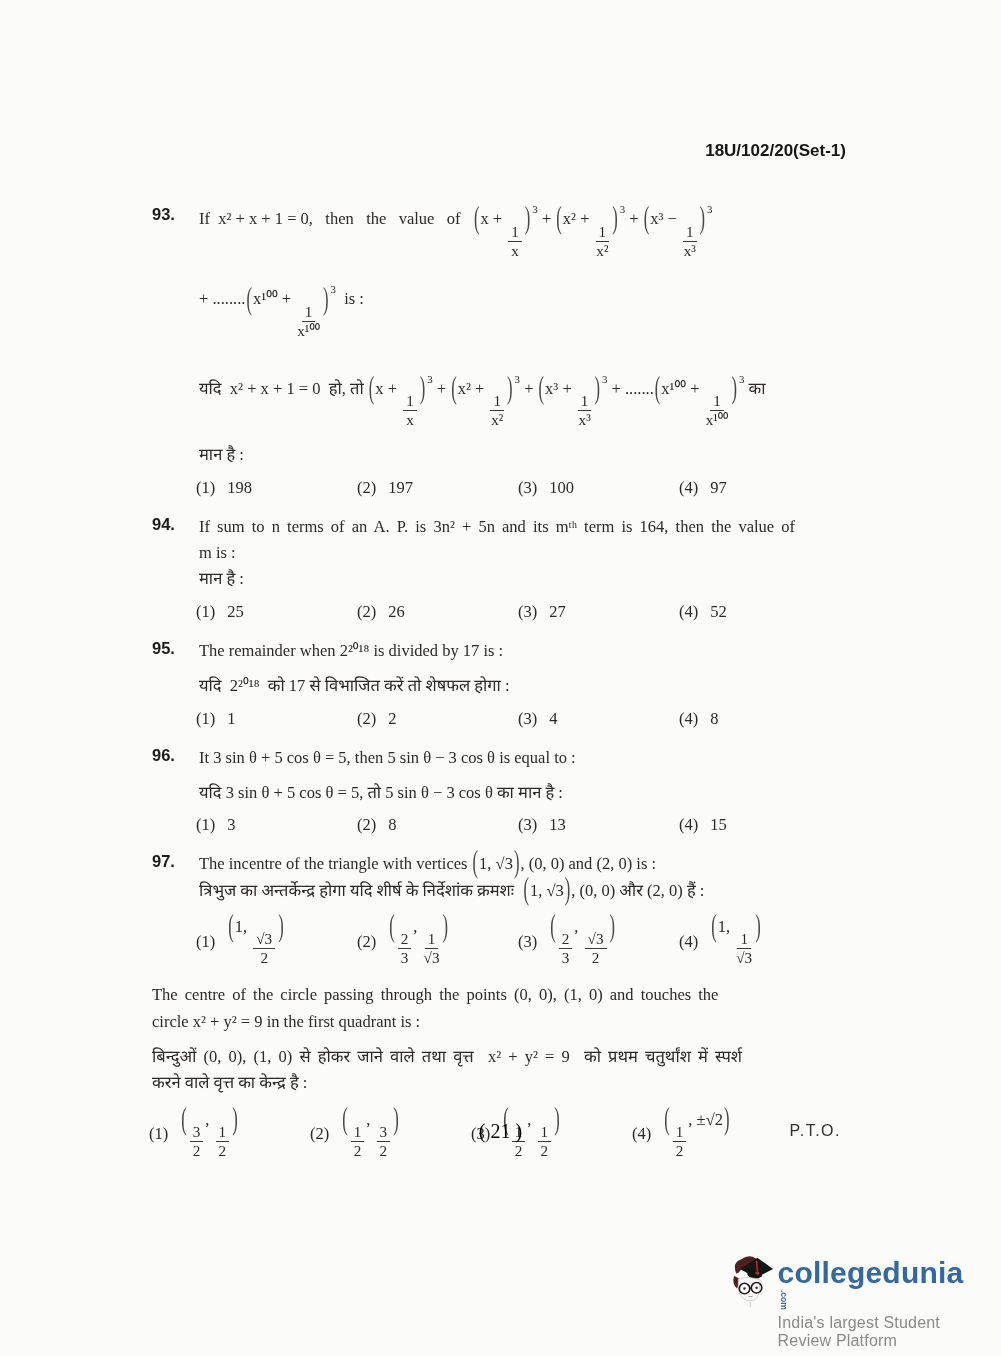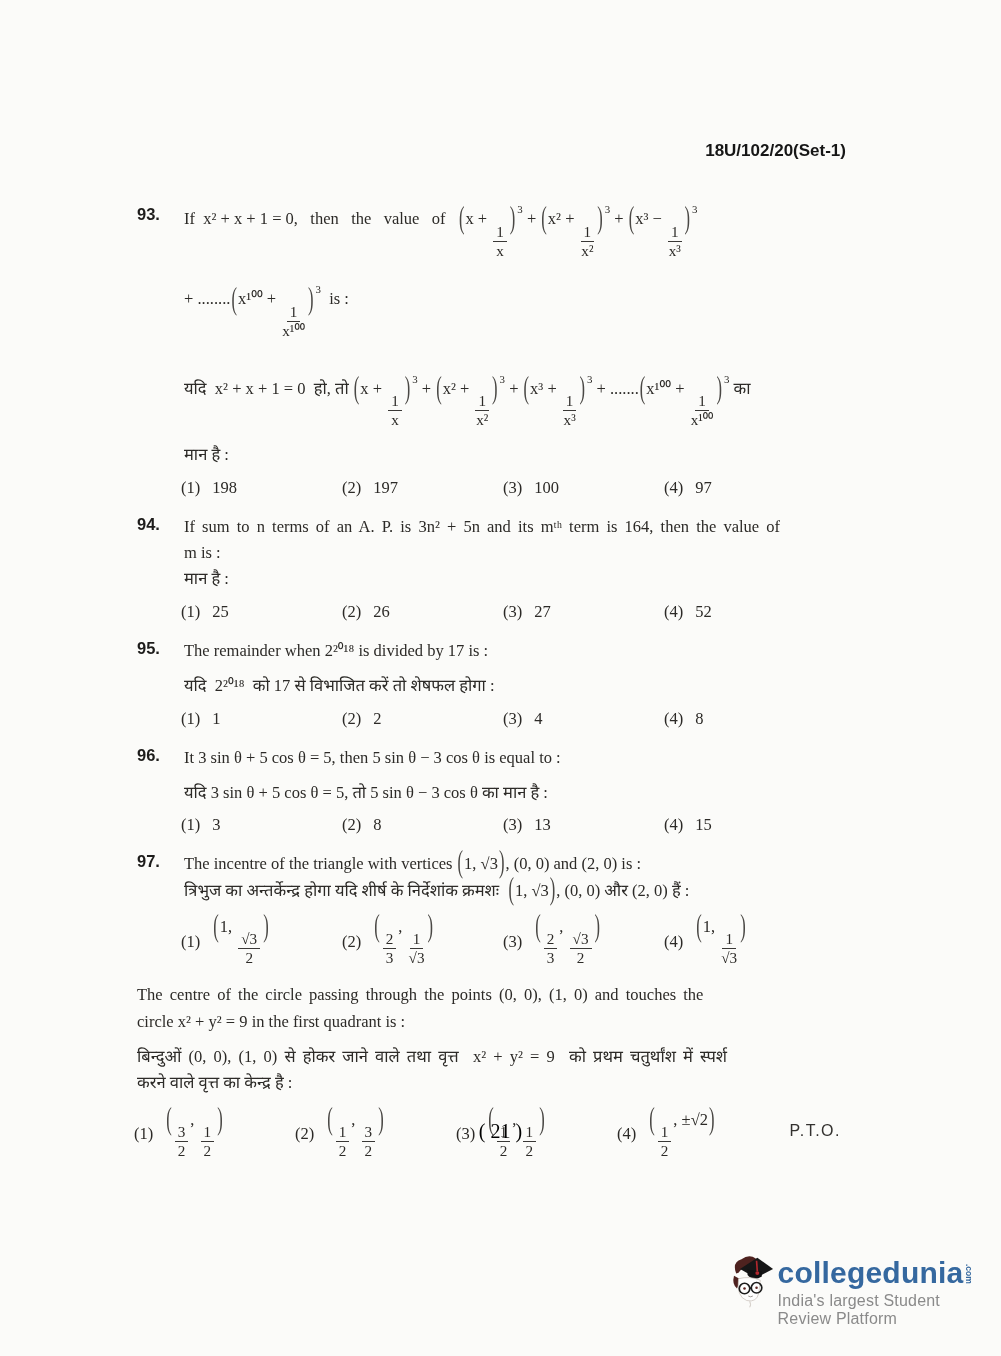--- a/index.html
+++ b/index.html
@@ -1,20 +1,20 @@
 <!DOCTYPE html>
 <html><head>
 <meta charset="utf-8">
 <style>
   html,body{margin:0;padding:0;background:#e9e9e9;}
   .page{position:relative;width:1001px;height:1356px;margin:0 auto;background:#fbfbf9;
         font-family:"Liberation Serif",serif;color:#2c2a27;overflow:hidden;}
   .paper-code{position:absolute;top:141px;right:155px;
         font-family:"Liberation Sans",sans-serif;font-weight:bold;font-size:17px;color:#161616;text-align:center;}
-  .content{position:absolute;left:137px;top:192px;width:700px;}
+  .content{position:absolute;left:152px;top:192px;width:700px;}
   .q{display:flex;margin-bottom:16px;}
   .qn{width:47px;flex-shrink:0;font-family:"Liberation Sans",sans-serif;font-weight:bold;
       font-size:16.5px;color:#1d1c1b;padding-top:13px;}
   .q.flat .qn{padding-top:1px;}
   .qb{flex:1;font-size:16.5px;}
   .mline{white-space:pre-wrap;line-height:1.6;}
   .mline.math{line-height:1.1;padding:12px 0 14px;}
   .mline.just{word-spacing:3px;}
   .gap-top{margin-top:9px;}
   
@@ -31,21 +31,21 @@
   .opt:last-child{width:auto;}
   .ol{margin-right:12px;}
   .opts.tall{margin-top:13px;}
   
   .pageno{position:absolute;top:1120px;left:0;width:100%;text-align:center;font-size:20px;color:#000000;}
   .pto{position:absolute;top:1122px;right:160px;font-size:16px;letter-spacing:1.5px;color:#33312f;
        font-family:"Liberation Sans",sans-serif;}
   
   .logo{position:absolute;top:1244px;right:8px;width:262px;display:flex;align-items:flex-start;}
   .logo-text{margin-left:3px;padding-top:14px;}
-  .brand-row{display:flex;align-items:center;}
+  .brand-row{display:flex;align-items:flex-start;flex-direction:column;}
   .brand{font-family:"Liberation Sans",sans-serif;font-weight:bold;font-size:30px;line-height:1;
          color:#35689f;letter-spacing:0.2px;}
   .tld{writing-mode:vertical-rl;font-family:"Liberation Sans",sans-serif;font-size:8.5px;
        color:#35689f;font-weight:bold;margin-left:1px;margin-top:2px;}
   .tagline{font-family:"Liberation Sans",sans-serif;font-size:16px;font-weight:normal;
            color:#8a8a8a;margin-top:4px;letter-spacing:0.2px;}
 </style>
 </head>
 <body>
 

